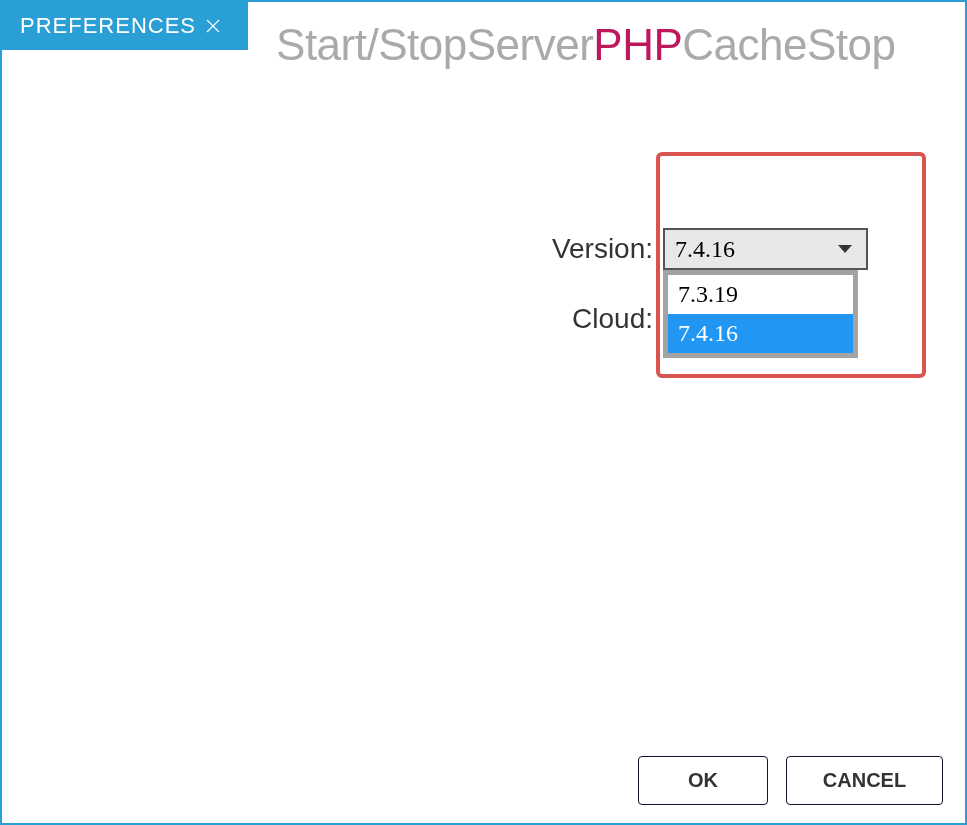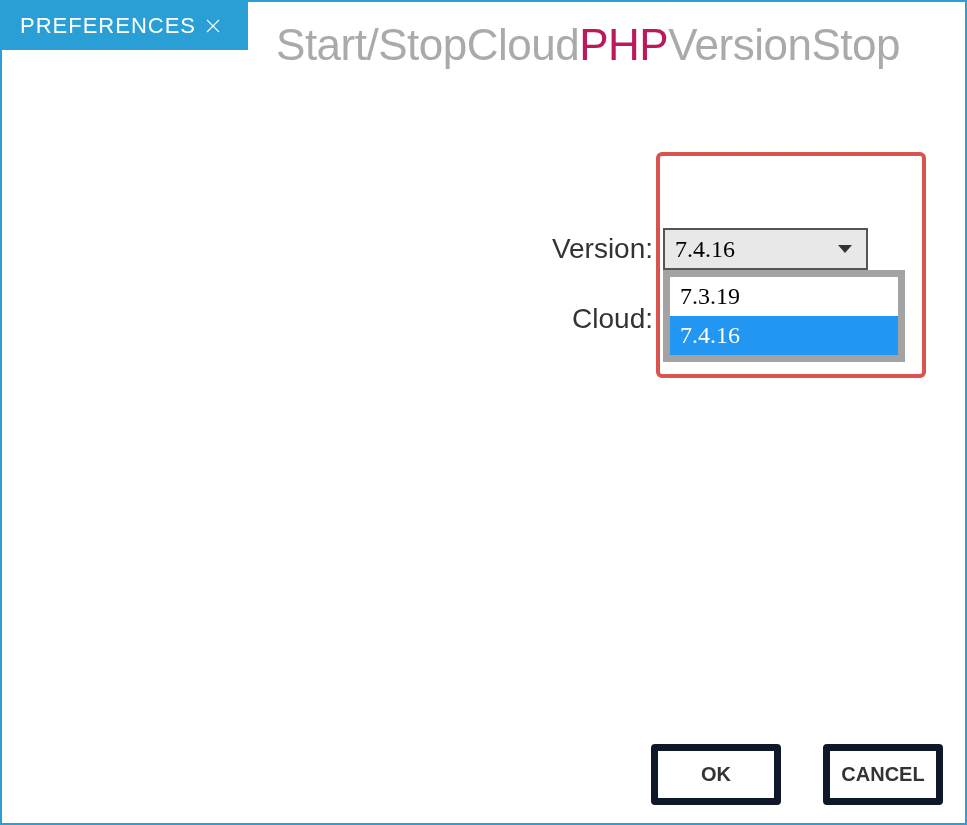--- a/index.html
+++ b/index.html
@@ -117,79 +117,78 @@
       height: 0;
       border-left: 7px solid transparent;
       border-right: 7px solid transparent;
       border-top: 8px solid #333;
       margin-right: 4px;
     }
     .dropdown {
       position: absolute;
       top: 42px;
       left: 0;
-      width: 242px;
-      background: #fff;
-      border: 7px solid #a3a3a3;
+      width: 195px;
+      background: #fff;
+      border: 5px solid #a3a3a3;
       z-index: 10;
     }
     .dropdown-option {
       padding: 6px 10px;
       font-size: 24px;
       cursor: pointer;
     }
     .dropdown-option.selected {
       background: #2196f3;
       color: #fff;
     }
     .footer {
       position: absolute;
       bottom: 18px;
       right: 22px;
       display: flex;
       gap: 18px;
     }
     .btn {
-      border: 7px solid #0f172a;
+      border: 1px solid #0f172a;
       background: #fff;
       border-radius: 4px;
       padding: 12px 0;
       width: 130px;
       text-align: center;
       font-size: 20px;
       font-weight: 700;
       cursor: pointer;
       color: #333;
-      margin-left: 24px;
     }
     .btn.cancel {
-      width: 120px;
+      width: 157px;
     }
   </style>
 </head>
 <body>
 
 <div class="window">
   <div class="titlebar">
     <div class="titlebar-title">PREFERENCES</div>
     <div class="close-btn">
       <svg viewBox="0 0 24 24" stroke="#fff" stroke-width="1.5" fill="none">
         <line x1="4" y1="4" x2="20" y2="20"></line>
         <line x1="20" y1="4" x2="4" y2="20"></line>
       </svg>
     </div>
   </div>
 
   <div class="content">
 
     <div class="tabs">
       <div class="tab">Start/Stop</div>
-      <div class="tab">Cloud</div>
+      <div class="tab">Server</div>
       <div class="tab active">PHP</div>
-      <div class="tab">Version</div>
+      <div class="tab">Cache</div>
       <div class="tab">Stop</div>
     </div>
 
     <div class="highlight-box"></div>
 
     <div class="form-area">
       <div class="form-row">
         <div class="form-label">Version:</div>
         <div class="select-wrap">
           <div class="select-display">

